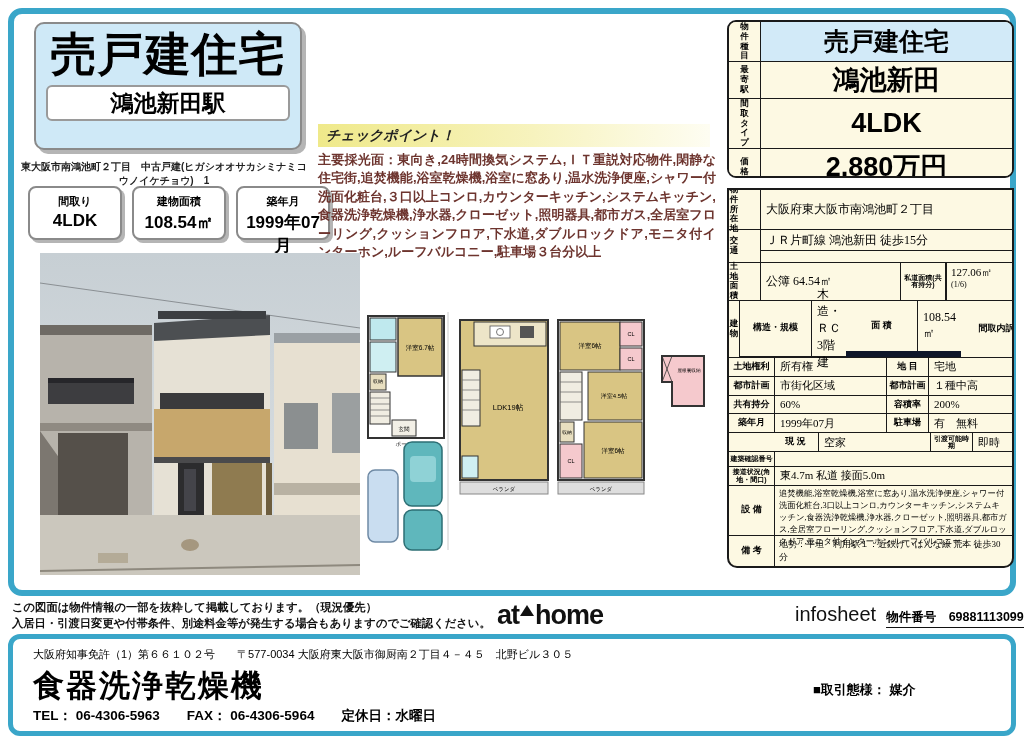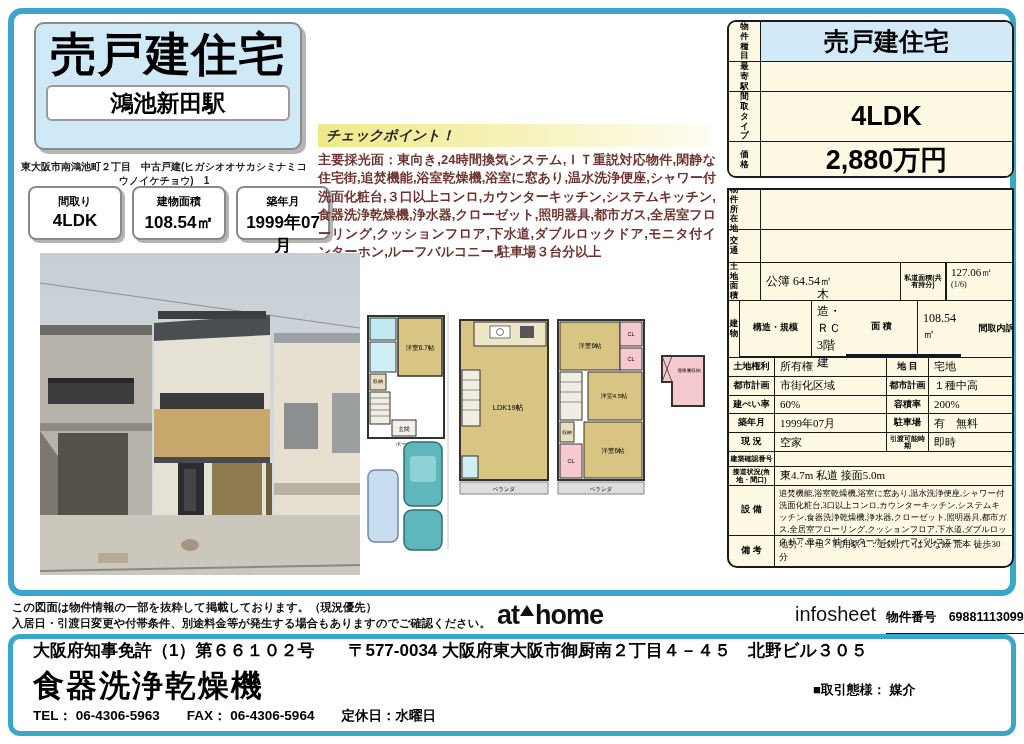--- a/index.html
+++ b/index.html
@@ -71,25 +71,25 @@
   #photo { left:40px; top:253px; width:320px; height:322px; }
 
   
   #disc { left:12px; top:599px; width:480px; font-size:11.3px; font-weight:bold; line-height:1.45; color:#111; }
   #athome { left:497px; top:600px; display:flex; align-items:center; font-weight:bold;
     font-size:27px; letter-spacing:-1px; color:#111; }
   #athome .roof { width:0; height:0; border-left:7px solid transparent; border-right:7px solid transparent;
     border-bottom:11px solid #111; margin:0 1px 10px 1px; }
   #infosheet { left:795px; top:603px; display:flex; align-items:baseline; gap:10px; }
   #infosheet .is-t { font-size:20px; color:#111; }
-  #infosheet .pn { font-size:12.5px; font-weight:bold; border-bottom:1.5px solid #111; padding-bottom:7px; }
+  #infosheet .pn { font-size:12.5px; font-weight:bold; border-bottom:1.5px solid #111; padding-bottom:1px; }
 
   #bottom-frame { left:8px; top:634px; width:1008px; height:102px; border:5px solid #3AA6C9;
     border-radius:12px; background:#fff; }
-  #license { left:20px; top:0; font-size:17px; font-weight:bold; }
+  #license { left:20px; top:8px; font-size:11px; font-weight:normal; }
   #company { left:20px; top:26px; font-size:31px; font-weight:bold; letter-spacing:2px; }
   #telline { left:20px; top:68px; font-size:13.5px; font-weight:bold; }
   #trans { left:800px; top:42px; font-size:13px; font-weight:bold; }
 </style>
 </head>
 <body>
 
 <div id="page">
 
   <div id="main-frame" class="abs"></div>
@@ -238,46 +238,49 @@
     <div class="rs-row blue">
       <div class="rs-lab">
           <span>物件種目</span>
         </div>
       <div class="rs-val" style="font-size:25px;">売戸建住宅</div>
     </div>
     <div class="rs-row">
       <div class="rs-lab">
           <span>最寄駅</span>
         </div>
+      <div class="rs-val">鴻池新田</div>
     </div>
     <div class="rs-row">
       <div class="rs-lab">
           <span>間取タイプ</span>
         </div>
       <div class="rs-val">4LDK</div>
     </div>
     <div class="rs-row">
       <div class="rs-lab">
           <span>価格</span>
         </div>
       <div class="rs-val">2,880万円</div>
     </div>
   </div>
 
   <div id="rd-table" class="abs">
     <div class="rd-row" style="height:40px;">
       <div class="vlab w32">
           <span>物件所在地</span>
         </div>
+      <div class="rd-val" style="flex:1;">大阪府東大阪市南鴻池町２丁目</div>
     </div>
     <div class="rd-row" style="height:33px;">
       <div class="vlab w32">
           <span>交通</span>
         </div>
       <div style="flex:1; display:flex; flex-direction:column;">
+        <div class="rd-val" style="height:21px; border-bottom:1px solid #1a1a1a;">ＪＲ片町線 鴻池新田 徒歩15分</div>
         <div style="flex:1;"></div>
       </div>
     </div>
     <div class="rd-row" style="height:38px;">
       <div class="vlab w32">
           <span>土地面積</span>
         </div>
       <div class="rd-val" style="flex:1;">公簿 64.54㎡</div>
       <div class="hlab" style="width:46px; font-size:7px; border-left:1px solid #1a1a1a;">私道面積(共有持分)</div>
       <div style="width:66px; border-left:1px solid #1a1a1a; padding:2px 4px; font-size:11px;">
@@ -287,21 +290,21 @@
     </div>
     <div class="rd-row" style="height:57px;">
       <div class="vlab w32">
           <span>建物</span>
         </div>
       <div style="flex:1; display:flex; flex-direction:row;">
         <div style="flex:1; display:flex; border-bottom:1px solid #1a1a1a;">
           <div class="hlab" style="width:72px;">構造・規模</div>
           <div class="rd-val" style="flex:1;">木造・ＲＣ 3階建</div>
         </div>
-        <div style="flex:1; display:flex; border-bottom:3px solid #0f172a;">
+        <div style="flex:1; display:flex; border-bottom:6px solid #0f172a;">
           <div class="hlab" style="width:72px;">面 積</div>
           <div class="rd-val" style="flex:1;">108.54㎡</div>
         </div>
         <div style="flex:1; display:flex;">
           <div class="hlab" style="width:72px;">間取内訳</div>
           <div class="rd-val" style="flex:1;">洋 4.5・6・6・6.7　LDK 19</div>
         </div>
       </div>
     </div>
 
@@ -311,33 +314,33 @@
       <div class="hlab" style="width:42px;">地 目</div>
       <div class="rd-val" style="flex:1; font-size:11px;">宅地</div>
     </div>
     <div class="rd-row" style="height:19px;">
       <div class="hlab" style="width:46px;">都市計画</div>
       <div class="rd-val" style="width:112px; border-right:1px solid #1a1a1a; font-size:11px;">市街化区域</div>
       <div class="hlab" style="width:42px;">都市計画</div>
       <div class="rd-val" style="flex:1; font-size:11px;">１種中高</div>
     </div>
     <div class="rd-row" style="height:19px;">
-      <div class="hlab" style="width:46px;">建ぺい率</div>
+      <div class="hlab" style="width:46px;">共有持分</div>
       <div class="rd-val" style="width:112px; border-right:1px solid #1a1a1a; font-size:11px;">60%</div>
       <div class="hlab" style="width:42px;">容積率</div>
       <div class="rd-val" style="flex:1; font-size:11px;">200%</div>
     </div>
     <div class="rd-row" style="height:19px;">
       <div class="hlab" style="width:46px;">築年月</div>
       <div class="rd-val" style="width:112px; border-right:1px solid #1a1a1a; font-size:11px;">1999年07月</div>
       <div class="hlab" style="width:42px;">駐車場</div>
       <div class="rd-val" style="flex:1; font-size:11px;">有　無料</div>
     </div>
     <div class="rd-row" style="height:19px;">
-      <div class="hlab" style="width:46px;">現 況</div>
+      <div class="hlab" style="width:46px;margin-left:44px;">現 況</div>
       <div class="rd-val" style="width:112px; border-right:1px solid #1a1a1a; font-size:11px;">空家</div>
       <div class="hlab" style="width:42px; font-size:7px;">引渡可能時期</div>
       <div class="rd-val" style="flex:1; font-size:11px;">即時</div>
     </div>
 
     <div class="rd-row" style="height:15px;">
       <div class="hlab" style="width:46px; font-size:7px;">建築確認番号</div>
       <div class="rd-val" style="flex:1;"></div>
     </div>
     <div class="rd-row" style="height:19px;">

